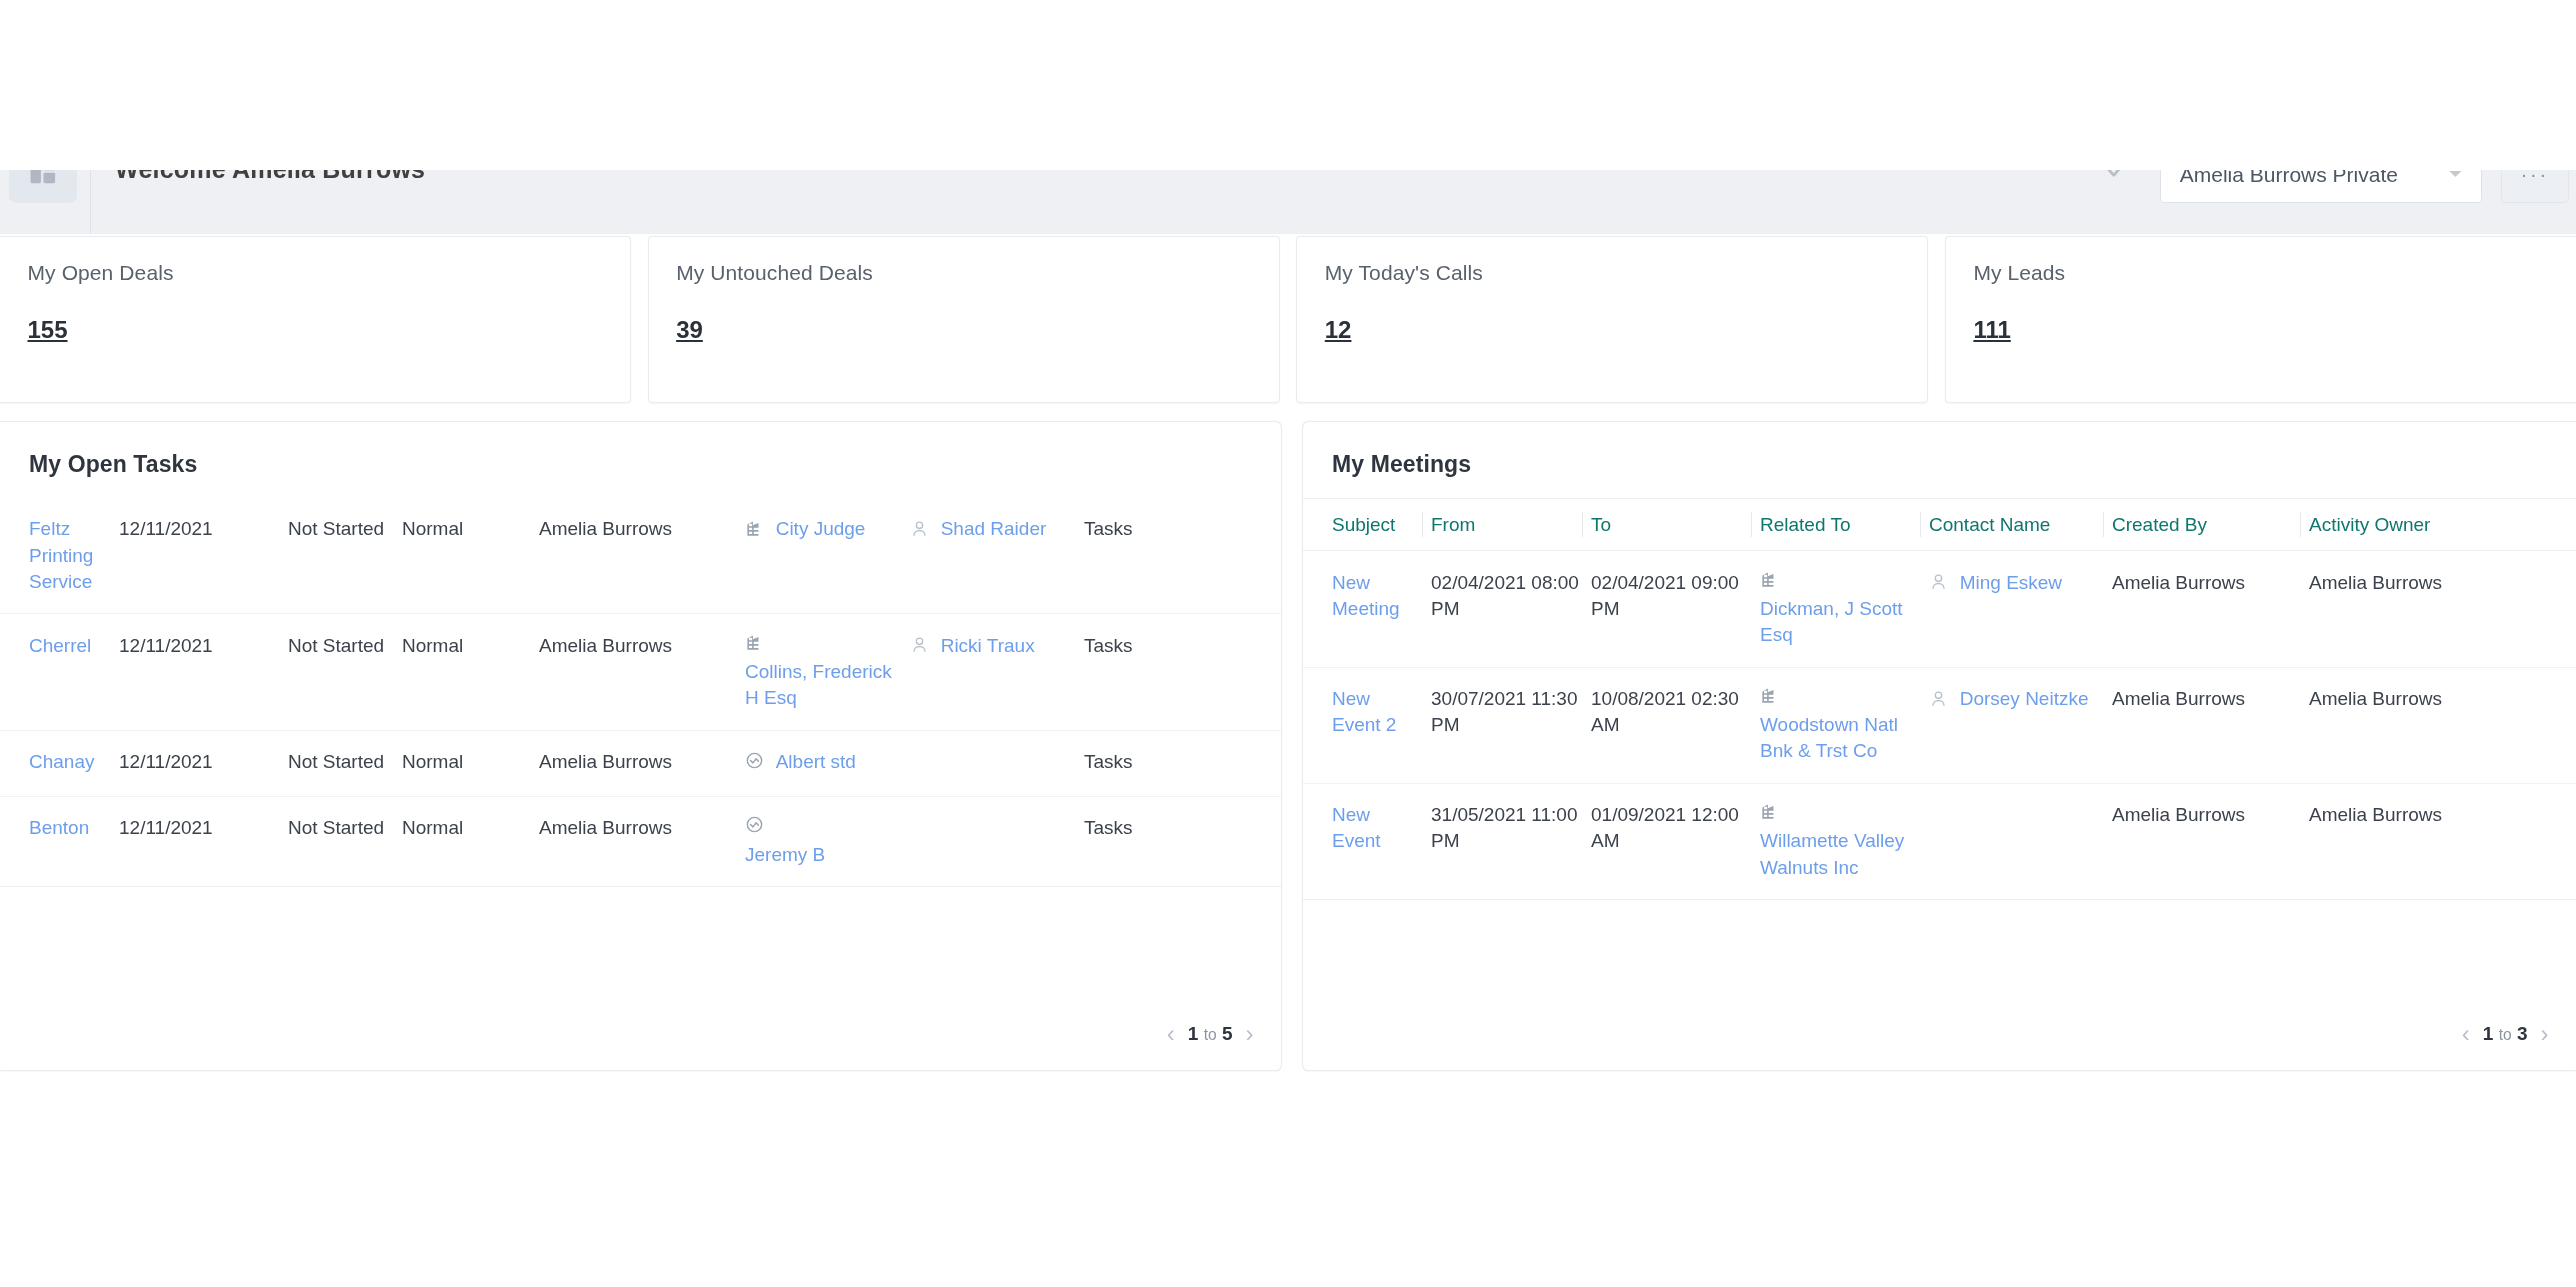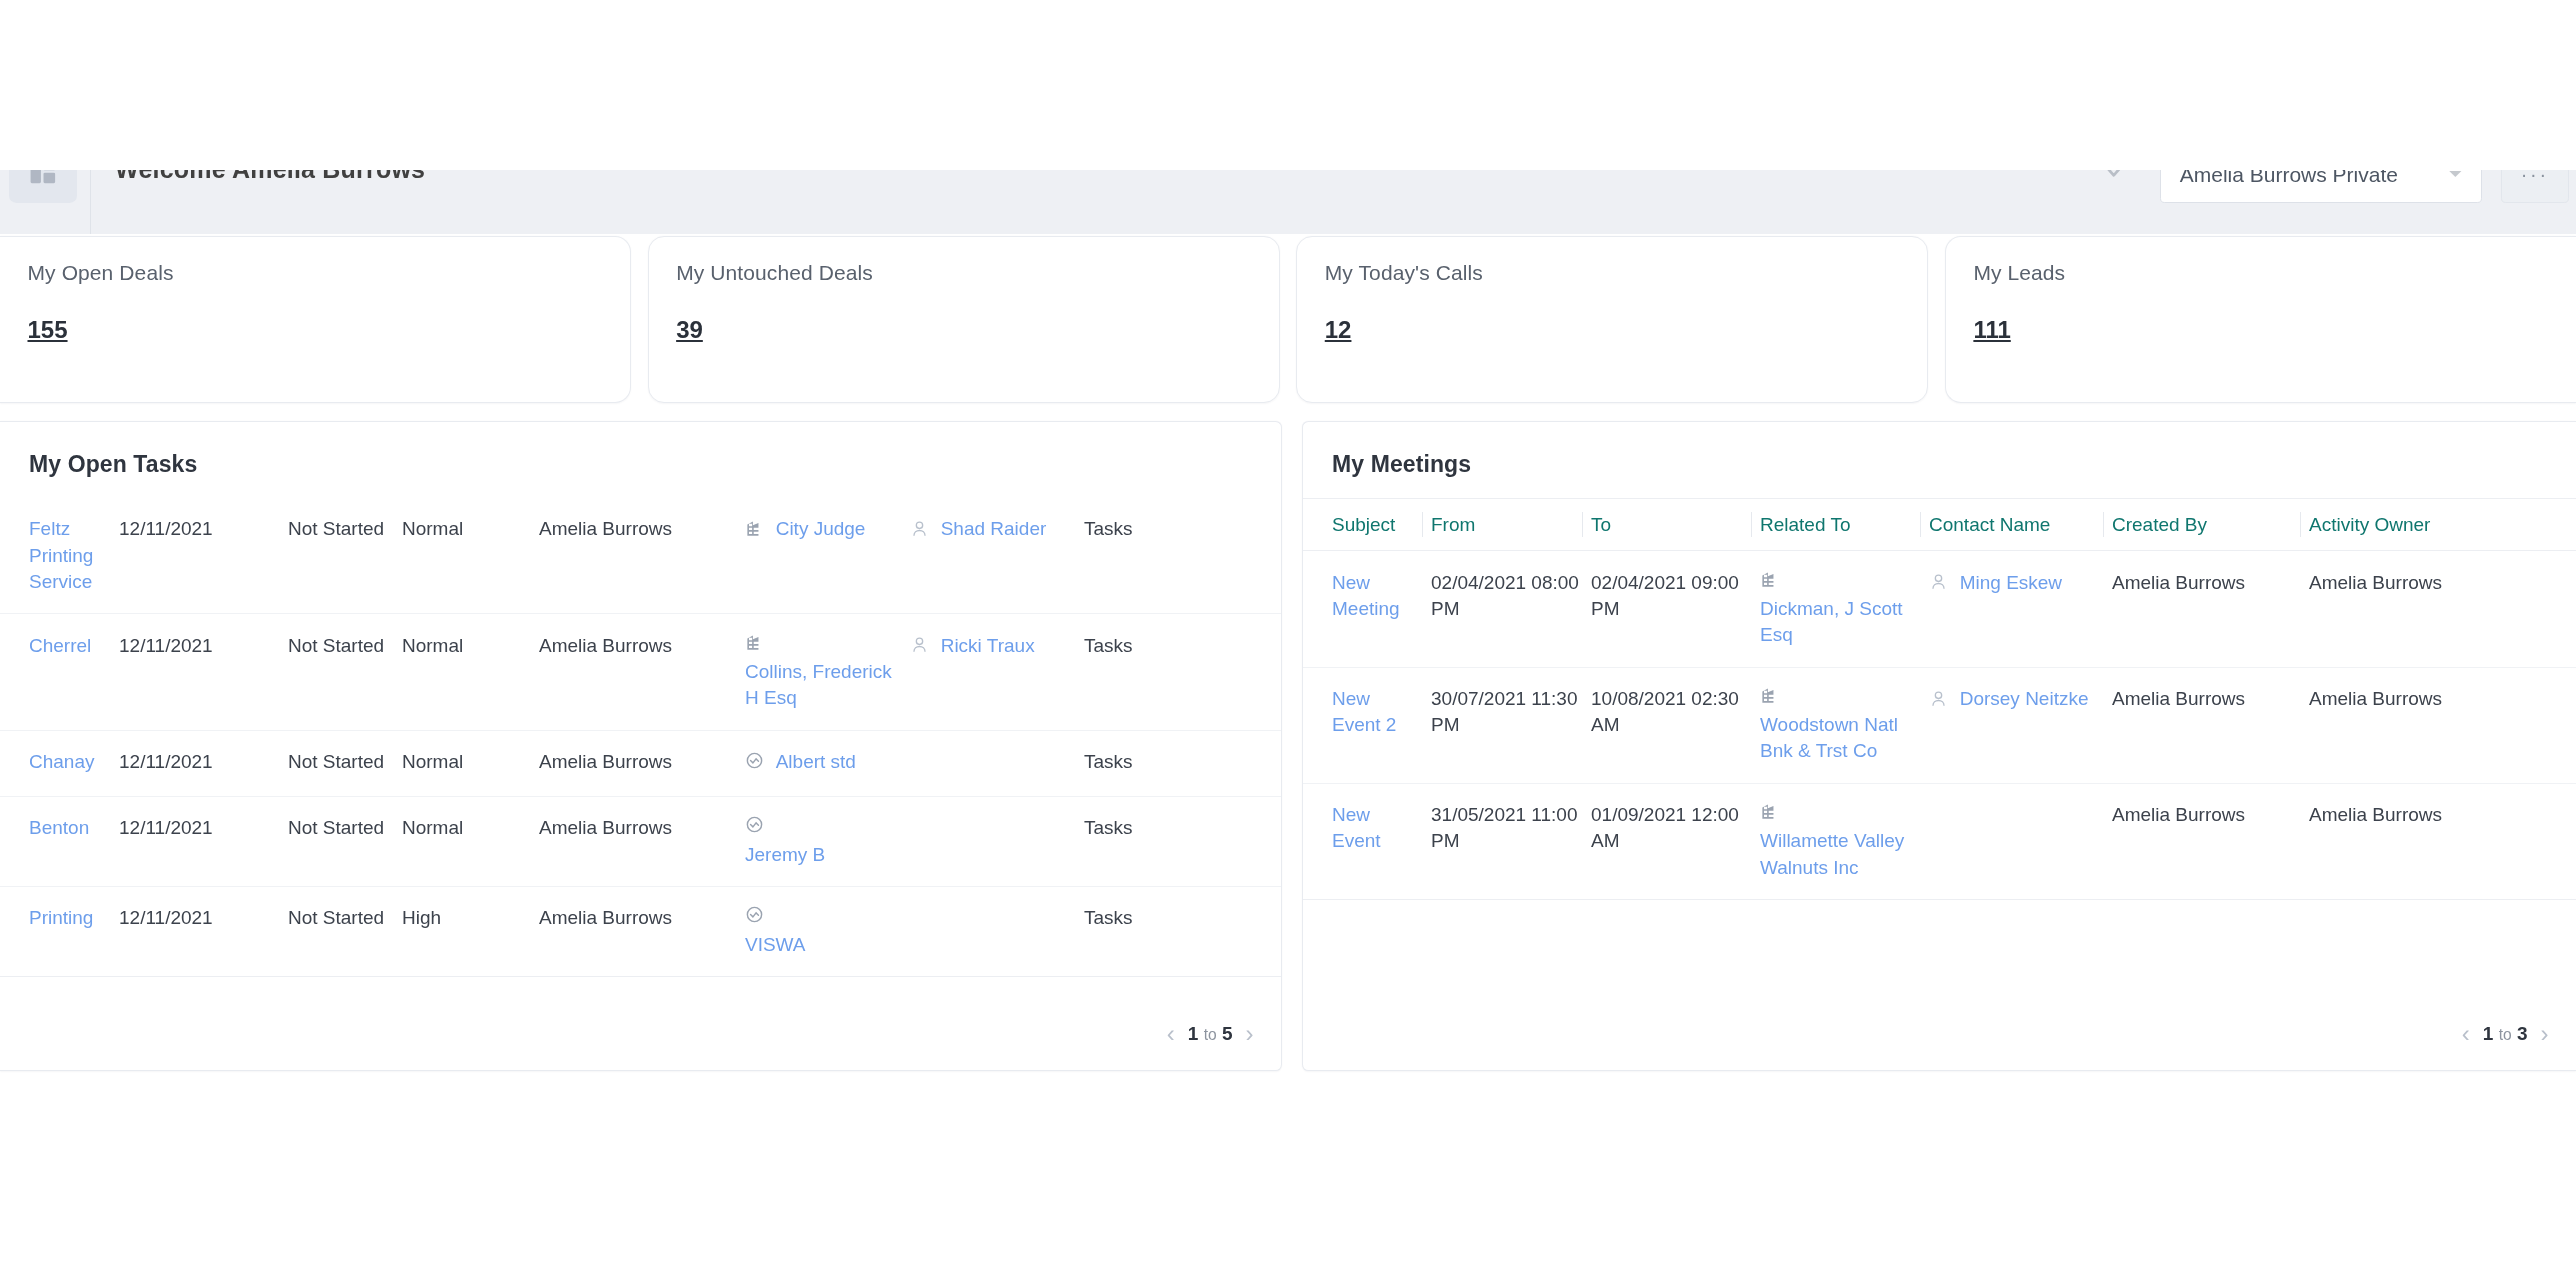--- a/index.html
+++ b/index.html
@@ -102,21 +102,21 @@
   
   .kpi-row {
     position: absolute; left: 0; top: 236px;
     width: 2576px; height: 167px;
     display: flex;
     gap: 16.5px;
   }
   .kpi-card {
     background: #ffffff;
     border: 0.9px solid #e8ebf0;
-    border-radius: 16px;
+    border-radius: 4px;
     flex: 1 1 0;
     padding: 24px 27.5px 0 27.5px;
     box-shadow: 0 0.9px 1.8px rgba(20,30,60,.04);
   }
   .kpi-card:first-child { border-top-left-radius: 0; border-bottom-left-radius: 0; border-left: none; }
   .kpi-card:last-child  { border-top-right-radius: 0; border-bottom-right-radius: 0; border-right: none; }
   .kpi-label {
     font-size: 21px; color: #59616d; font-weight: 400;
     letter-spacing: 0.1px;
   }
@@ -358,37 +358,20 @@
                 <svg width="19" height="19" viewBox="0 0 24 24">
                     <circle cx="12" cy="12" r="9" fill="none" stroke="#9aa3b0" stroke-width="1.8"></circle>
                     <path d="M7 12l3 3 4-5 3 3" fill="none" stroke="#9aa3b0" stroke-width="1.8" stroke-linecap="round"></path>
                   </svg>
               </span><span class="lnk">Jeremy B</span>
             </td>
             <td class="c-t7"></td>
             <td class="c-t8">Tasks</td>
           </tr>
 
-          <tr>
-            <td class="c-t1"><span class="lnk">Printing</span></td>
-            <td class="c-t2">12/11/2021</td>
-            <td class="c-t3">Not Started</td>
-            <td class="c-t4">High</td>
-            <td class="c-t5">Amelia Burrows</td>
-            <td class="c-t6">
-              <span class="cell-ico">
-                <svg width="19" height="19" viewBox="0 0 24 24">
-                    <circle cx="12" cy="12" r="9" fill="none" stroke="#9aa3b0" stroke-width="1.8"></circle>
-                    <path d="M7 12l3 3 4-5 3 3" fill="none" stroke="#9aa3b0" stroke-width="1.8" stroke-linecap="round"></path>
-                  </svg>
-              </span><span class="lnk">VISWA</span>
-            </td>
-            <td class="c-t7"></td>
-            <td class="c-t8">Tasks</td>
-          </tr>
 
         </tbody>
       </table>
 
       <div class="pager">
         <span class="arrow">‹</span>
         <span class="cnt"><b>1</b> <span class="small">to</span> <b>5</b></span>
         <span class="arrow">›</span>
       </div>
     </div>

